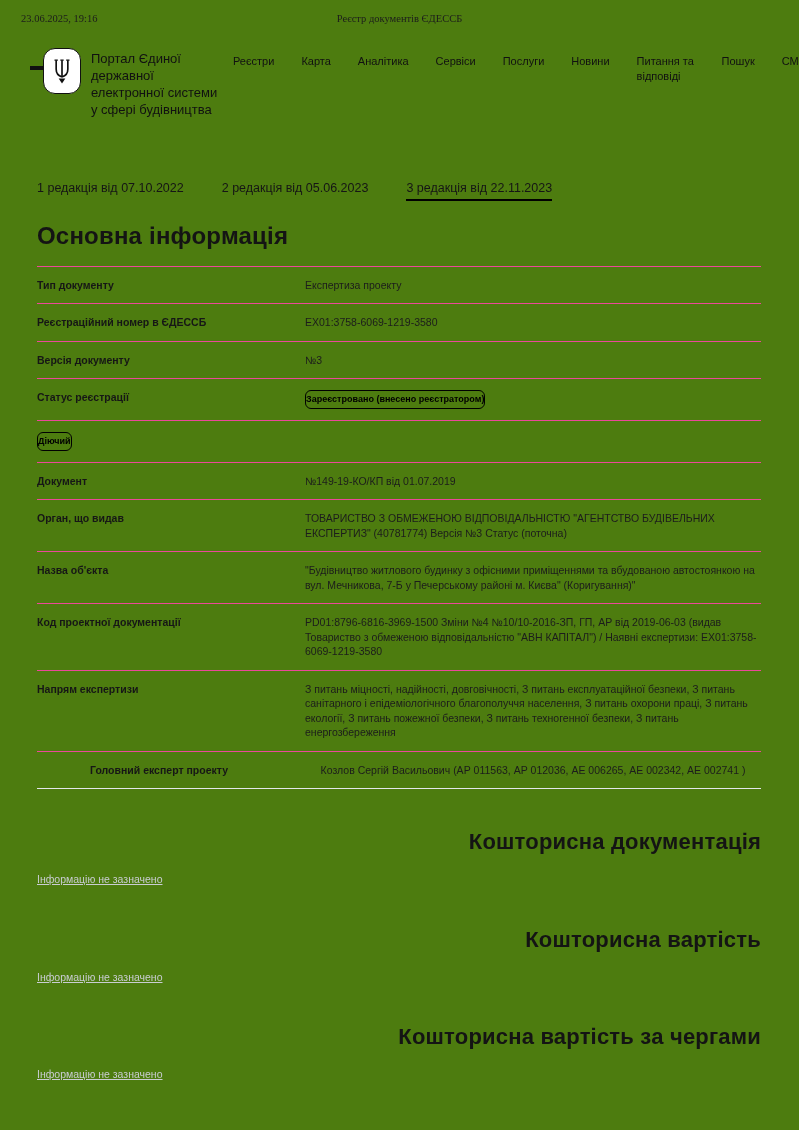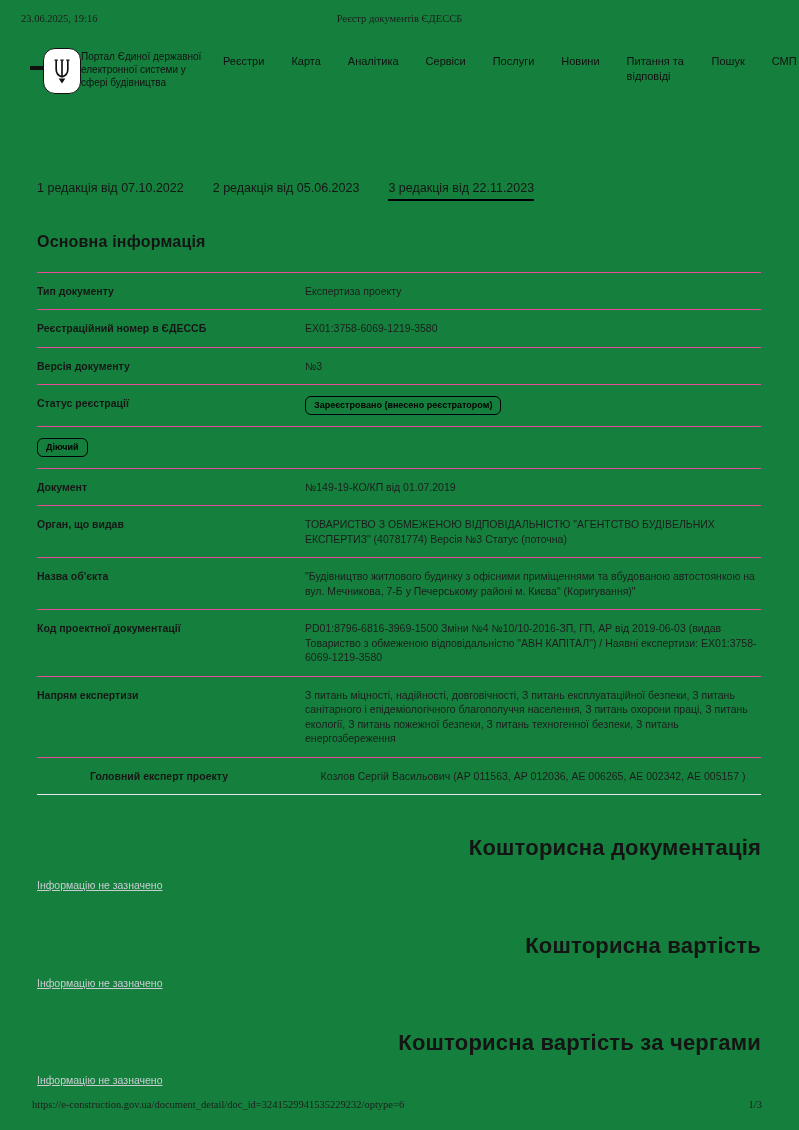--- a/index.html
+++ b/index.html
@@ -1,18 +1,18 @@
 <!DOCTYPE html>
 <html lang="uk"><head>
 <meta charset="utf-8">
 <style>
   * { margin:0; padding:0; box-sizing:border-box; }
   html,body { background:#ffffff; }
   .page {
-    position:relative; width:799px; height:1130px; background:#15803d;
+    position:relative; width:799px; height:1130px; background:#4d7c0f;
     font-family:"Liberation Sans", sans-serif; color:#1a1a1a; overflow:hidden;
     margin:0 auto;
   }
 
   
   .print-header, .print-footer {
     position:absolute; left:0; right:0;
     font-family:"Liberation Serif", serif; font-size:10.5px; color:#1c1c1c;
   }
   .print-header { top:13px; height:14px; }
@@ -23,42 +23,42 @@
   .print-footer .pf-page { position:absolute; right:37px; top:0; }
 
   
   .site-header { position:absolute; top:48px; left:30px; right:16px; display:flex; align-items:flex-start; }
   .logo-group { display:flex; align-items:flex-start; cursor:pointer; }
   .logo-dash { width:13px; height:4px; background:#111; margin-top:18px; flex:0 0 auto; }
   .logo-box {
     width:38px; height:46px; border:1.6px solid #111; border-radius:12px;
     display:flex; align-items:center; justify-content:center; flex:0 0 auto; background:#fff;
   }
-  .logo-text { margin-left:0; width:128px; font-size:10px; line-height:1.32; color:#111; padding-top:2px; }
+  .logo-text { margin-left:10px; width:128px; font-size:13px; line-height:1.32; color:#111; padding-top:2px; }
   .nav { display:flex; margin-left:14px; padding-top:6px; font-size:11px; color:#111; column-gap:27px; flex:0 0 auto; }
   .nav-item { cursor:pointer; line-height:1.35; white-space:nowrap; }
   .nav-item.wrap { white-space:normal; width:58px; }
 
   
   .content { position:absolute; top:181px; left:37px; width:724px; }
 
-  .versions { display:flex; column-gap:29px; font-size:12.5px; color:#151515; }
+  .versions { display:flex; column-gap:38px; font-size:12.5px; color:#151515; }
   .version-tab { padding-bottom:4px; cursor:pointer; border-bottom:2px solid transparent; }
   .version-tab.active { border-bottom-color:#000; }
 
-  .h-main { margin:28px 0 0; font-size:16px; line-height:26px; font-weight:700; color:#141414; letter-spacing:.2px; }
+  .h-main { margin:22px 0 0; font-size:24px; line-height:26px; font-weight:700; color:#141414; letter-spacing:.2px; }
 
   .info-table { margin-top:17px; }
   .info-row { display:flex; border-top:1px solid #ec4899; padding:11px 0; align-items:flex-start; }
   .info-row:last-child { border-bottom:1px solid #e3e7eb;text-align:center; }
   .info-label { flex:0 0 268px; padding-right:24px; font-size:10.5px; font-weight:700; line-height:1.36; color:#161616; }
   .info-value { flex:1; font-size:10.5px; line-height:1.38; color:#1c1c1c; }
   .badge {
     display:inline-block; border:1.4px solid #000; border-radius:6px;
-    padding:3px 8px 2px; font-size:9px; font-weight:700; color:#000; line-height:1.3;
+    padding:3px 0 2px; font-size:9px; font-weight:700; color:#000; line-height:1.3;
   }
 
   .h-section { font-size:22px; line-height:26px; font-weight:700; color:#141414; letter-spacing:.2px; margin:40px 0 0;text-align:right; }
   .empty-text { margin-top:18px; font-size:10.5px; color:#c9cdd2; line-height:1.3;text-decoration:underline; }
 </style>
 </head>
 <body>
 
 <div class="page">
 
@@ -147,39 +147,35 @@
       <div class="info-row">
         <div class="info-label">Код проектної документації</div>
         <div class="info-value">PD01:8796-6816-3969-1500 Зміни №4 №10/10-2016-ЗП, ГП, АР від 2019-06-03 (видав Товариство з обмеженою відповідальністю "АВН КАПІТАЛ") / Наявні експертизи: EX01:3758-6069-1219-3580</div>
       </div>
       <div class="info-row">
         <div class="info-label">Напрям експертизи</div>
         <div class="info-value">З питань міцності, надійності, довговічності, З питань експлуатаційної безпеки, З питань санітарного і епідеміологічного благополуччя населення, З питань охорони праці, З питань екології, З питань пожежної безпеки, З питань техногенної безпеки, З питань енергозбереження</div>
       </div>
       <div class="info-row">
         <div class="info-label">Головний експерт проекту</div>
-        <div class="info-value">Козлов Сергій Васильович (АР 011563, АР 012036, АЕ 006265, АЕ 002342, АЕ 005157 )</div>
+        <div class="info-value">Козлов Сергій Васильович (АР 011563, АР 012036, АЕ 006265, АЕ 002342, АЕ 002741 )</div>
       </div>
     </div>
 
     <div class="section-block">
       <h2 class="h-section">Кошторисна документація</h2>
       <div class="empty-text">Інформацію не зазначено</div>
     </div>
 
     <div class="section-block">
       <h2 class="h-section">Кошторисна вартість</h2>
       <div class="empty-text">Інформацію не зазначено</div>
     </div>
 
     <div class="section-block">
       <h2 class="h-section">Кошторисна вартість за чергами</h2>
       <div class="empty-text">Інформацію не зазначено</div>
     </div>
 
   </div>
 
-  <div class="print-footer">
-    <span class="pf-url">https://e-construction.gov.ua/document_detail/doc_id=3241529941535229232/optype=6</span>
-    <span class="pf-page">1/3</span>
-  </div>
 
 </div>
 
 </body></html>

